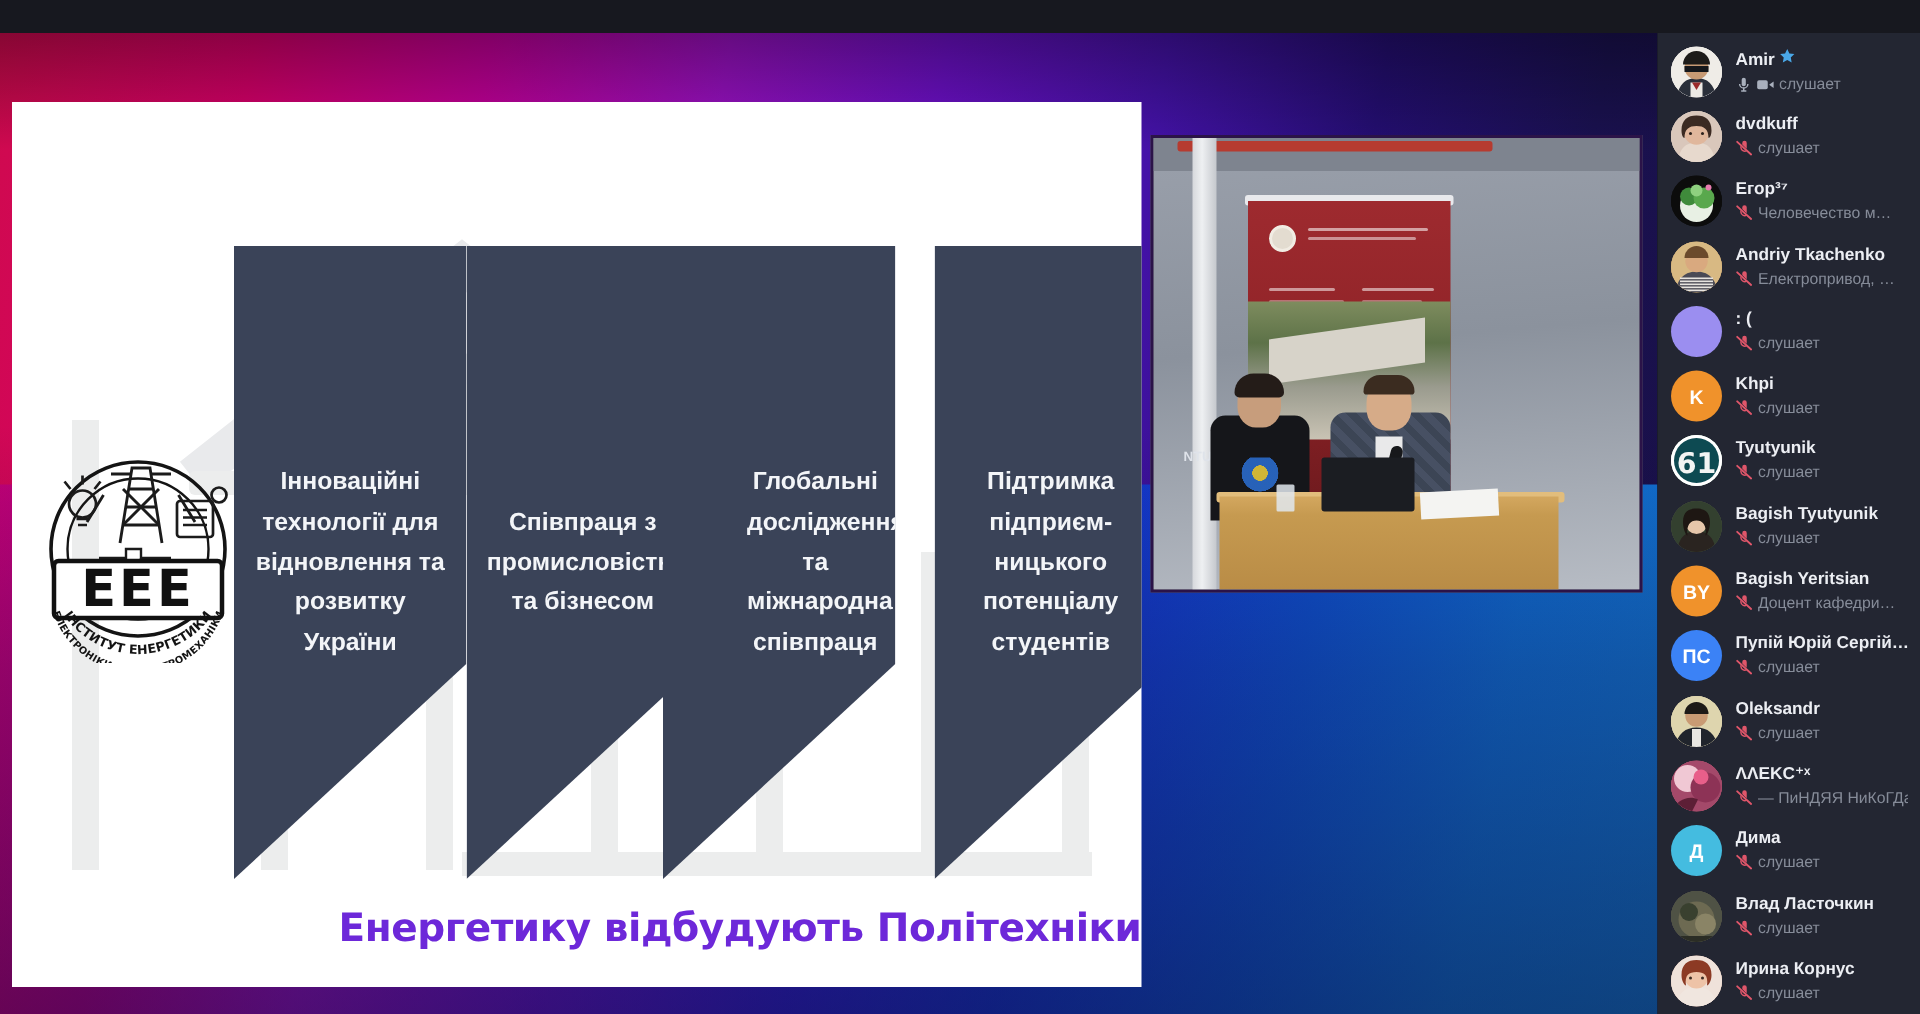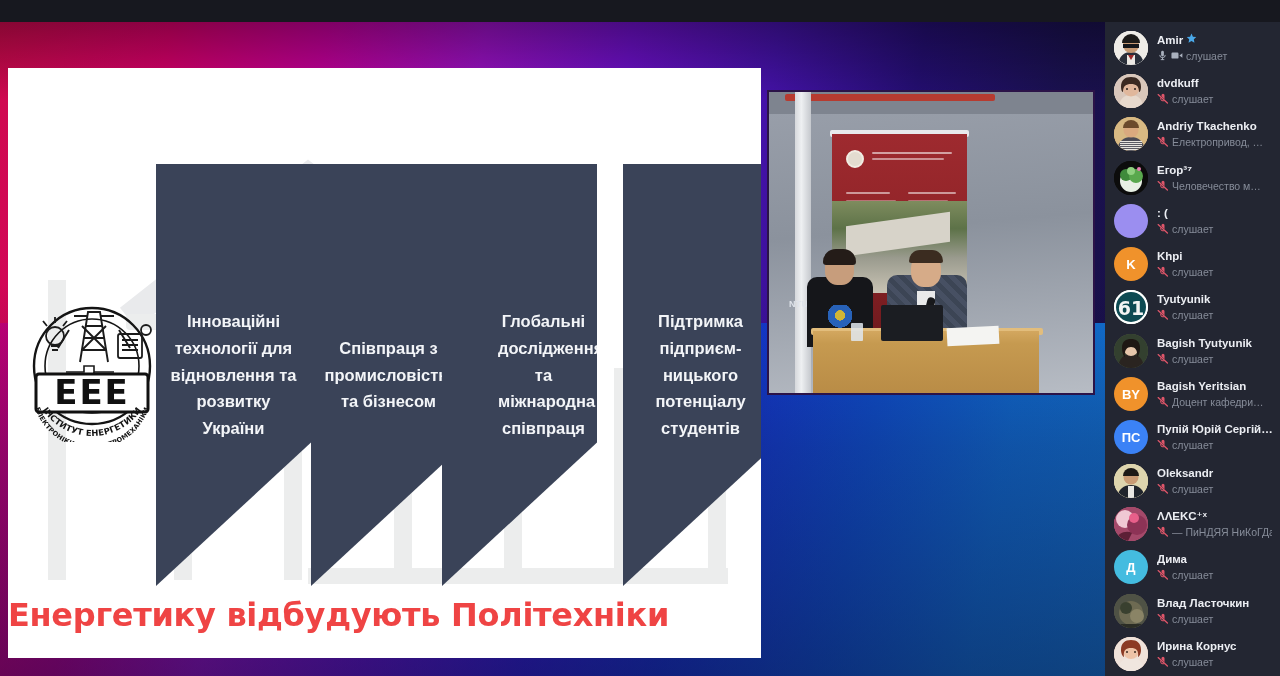--- a/index.html
+++ b/index.html
@@ -54,22 +54,22 @@
   .chevrons{ position:absolute; left:0; top:0; width:100%; height:100%;font-weight:bold; }
   .chev{ position:absolute; top:96px; height:422px; background:#3a4358;
     display:flex; align-items:center; justify-content:center; }
   .chev .ctext{ position:relative; z-index:3; color:#f3f5f8; font-size:16.5px;
     line-height:1.62; text-align:center; padding:0 8px; width:100%; }
 
   
   .logo-wrap{ position:absolute; left:14px; top:222px; width:140px; height:152px; }
   .logo-wrap svg{ width:100%; height:100%; display:block; }
 
-  .slide-title{ position:absolute; left:0; right:0; bottom:24px; text-align:left;
-    color:#ef4444; font-size:32px; font-weight:bold; letter-spacing:-.3px;
+  .slide-title{ position:absolute; left:0; right:0; bottom:24px; text-align:right;
+    color:#6d28d9; font-size:26px; font-weight:bold; letter-spacing:-.3px;
     font-family:"DejaVu Sans","Liberation Sans",sans-serif; }
 
   
   .videotile{ position:absolute; left:767px; top:68px; width:328px; height:305px;
     background:#6a6a72; overflow:hidden; border:2px solid #2b1348; }
   .v-wall{ position:absolute; inset:0; background:linear-gradient(175deg,#9aa0ab 0%,#8b929d 45%,#b7bcc4 100%); }
   .v-ceil{ position:absolute; left:0; top:0; width:100%; height:22px; background:#7e848f; }
   .v-ceilpipe{ position:absolute; left:16px; top:2px; width:210px; height:7px; background:#b63b30; border-radius:2px; }
   .v-pillar{ position:absolute; left:26px; top:0; width:16px; height:100%;
     background:linear-gradient(90deg,#d6d8dc,#eef0f2 40%,#c5c8cd); }
@@ -330,20 +330,46 @@
             <svg width="12" height="12" viewBox="0 0 16 16">
               <path d="M6 3.1a2 2 0 0 1 4 0v4.2a2 2 0 0 1-.2.9L6 4.4V3.1z" fill="#e0566a"></path>
               <path d="M4.2 7.3V5.6l1.3 1.3v.4a2.5 2.5 0 0 0 3.6 2.2l1 1A4 4 0 0 1 4.2 7.3z" fill="#e0566a"></path>
               <path d="M1.5 2.1l12.4 11.2" stroke="#e0566a" stroke-width="1.7" stroke-linecap="round" fill="none"></path>
             </svg>
             <span>слушает</span>
           </div>
         </div>
       </div>
       <div class="prow">
+        <div class="pav" style="background: rgb(18, 18, 18);">
+          <svg viewBox="0 0 34 34" width="34" height="34">
+            <rect x="0" y="0" width="34" height="34" fill="#121212"></rect>
+            <rect x="0" y="0" width="34" height="34" fill="#0c0c0c"></rect>
+            <circle cx="17" cy="20" r="11" fill="#e8f0e4"></circle>
+            <circle cx="12" cy="14" r="6" fill="#3f8a3b"></circle>
+            <circle cx="22" cy="15" r="7" fill="#59a84d"></circle>
+            <circle cx="17" cy="10" r="4" fill="#8fd07f"></circle>
+            <circle cx="25" cy="8" r="2" fill="#e87db0"></circle>
+          </svg>
+        </div>
+        <div class="pinfo">
+          <div class="pname">
+            <span>Егор³⁷</span>
+          </div>
+          <div class="pstatus">
+            <svg width="12" height="12" viewBox="0 0 16 16">
+              <path d="M6 3.1a2 2 0 0 1 4 0v4.2a2 2 0 0 1-.2.9L6 4.4V3.1z" fill="#e0566a"></path>
+              <path d="M4.2 7.3V5.6l1.3 1.3v.4a2.5 2.5 0 0 0 3.6 2.2l1 1A4 4 0 0 1 4.2 7.3z" fill="#e0566a"></path>
+              <path d="M1.5 2.1l12.4 11.2" stroke="#e0566a" stroke-width="1.7" stroke-linecap="round" fill="none"></path>
+            </svg>
+            <span>Человечество м…</span>
+          </div>
+        </div>
+      </div>
+      <div class="prow">
         <div class="pav" style="background: rgb(200, 163, 111);">
           <svg viewBox="0 0 34 34" width="34" height="34">
             <rect x="0" y="0" width="34" height="34" fill="#c8a36f"></rect>
             <rect x="0" y="0" width="34" height="34" fill="#d8b983"></rect>
             <path d="M3 34c1-10 7-14 14-14s13 4 14 14z" fill="#4a4a55"></path>
             <rect x="6" y="24" width="22" height="1.1" fill="#e7e4df"></rect>
             <rect x="6" y="26" width="22" height="1.1" fill="#e7e4df"></rect>
             <rect x="6" y="28" width="22" height="1.1" fill="#e7e4df"></rect>
             <rect x="6" y="30" width="22" height="1.1" fill="#e7e4df"></rect>
             <rect x="6" y="32" width="22" height="1.1" fill="#e7e4df"></rect>
@@ -359,46 +385,20 @@
             <svg width="12" height="12" viewBox="0 0 16 16">
               <path d="M6 3.1a2 2 0 0 1 4 0v4.2a2 2 0 0 1-.2.9L6 4.4V3.1z" fill="#e0566a"></path>
               <path d="M4.2 7.3V5.6l1.3 1.3v.4a2.5 2.5 0 0 0 3.6 2.2l1 1A4 4 0 0 1 4.2 7.3z" fill="#e0566a"></path>
               <path d="M1.5 2.1l12.4 11.2" stroke="#e0566a" stroke-width="1.7" stroke-linecap="round" fill="none"></path>
             </svg>
             <span>Електропривод, …</span>
           </div>
         </div>
       </div>
       <div class="prow">
-        <div class="pav" style="background: rgb(18, 18, 18);">
-          <svg viewBox="0 0 34 34" width="34" height="34">
-            <rect x="0" y="0" width="34" height="34" fill="#121212"></rect>
-            <rect x="0" y="0" width="34" height="34" fill="#0c0c0c"></rect>
-            <circle cx="17" cy="20" r="11" fill="#e8f0e4"></circle>
-            <circle cx="12" cy="14" r="6" fill="#3f8a3b"></circle>
-            <circle cx="22" cy="15" r="7" fill="#59a84d"></circle>
-            <circle cx="17" cy="10" r="4" fill="#8fd07f"></circle>
-            <circle cx="25" cy="8" r="2" fill="#e87db0"></circle>
-          </svg>
-        </div>
-        <div class="pinfo">
-          <div class="pname">
-            <span>Егор³⁷</span>
-          </div>
-          <div class="pstatus">
-            <svg width="12" height="12" viewBox="0 0 16 16">
-              <path d="M6 3.1a2 2 0 0 1 4 0v4.2a2 2 0 0 1-.2.9L6 4.4V3.1z" fill="#e0566a"></path>
-              <path d="M4.2 7.3V5.6l1.3 1.3v.4a2.5 2.5 0 0 0 3.6 2.2l1 1A4 4 0 0 1 4.2 7.3z" fill="#e0566a"></path>
-              <path d="M1.5 2.1l12.4 11.2" stroke="#e0566a" stroke-width="1.7" stroke-linecap="round" fill="none"></path>
-            </svg>
-            <span>Человечество м…</span>
-          </div>
-        </div>
-      </div>
-      <div class="prow">
         <div class="pav" style="background: rgb(155, 142, 240);"></div>
         <div class="pinfo">
           <div class="pname">
             <span>: (</span>
           </div>
           <div class="pstatus">
             <svg width="12" height="12" viewBox="0 0 16 16">
               <path d="M6 3.1a2 2 0 0 1 4 0v4.2a2 2 0 0 1-.2.9L6 4.4V3.1z" fill="#e0566a"></path>
               <path d="M4.2 7.3V5.6l1.3 1.3v.4a2.5 2.5 0 0 0 3.6 2.2l1 1A4 4 0 0 1 4.2 7.3z" fill="#e0566a"></path>
               <path d="M1.5 2.1l12.4 11.2" stroke="#e0566a" stroke-width="1.7" stroke-linecap="round" fill="none"></path>

